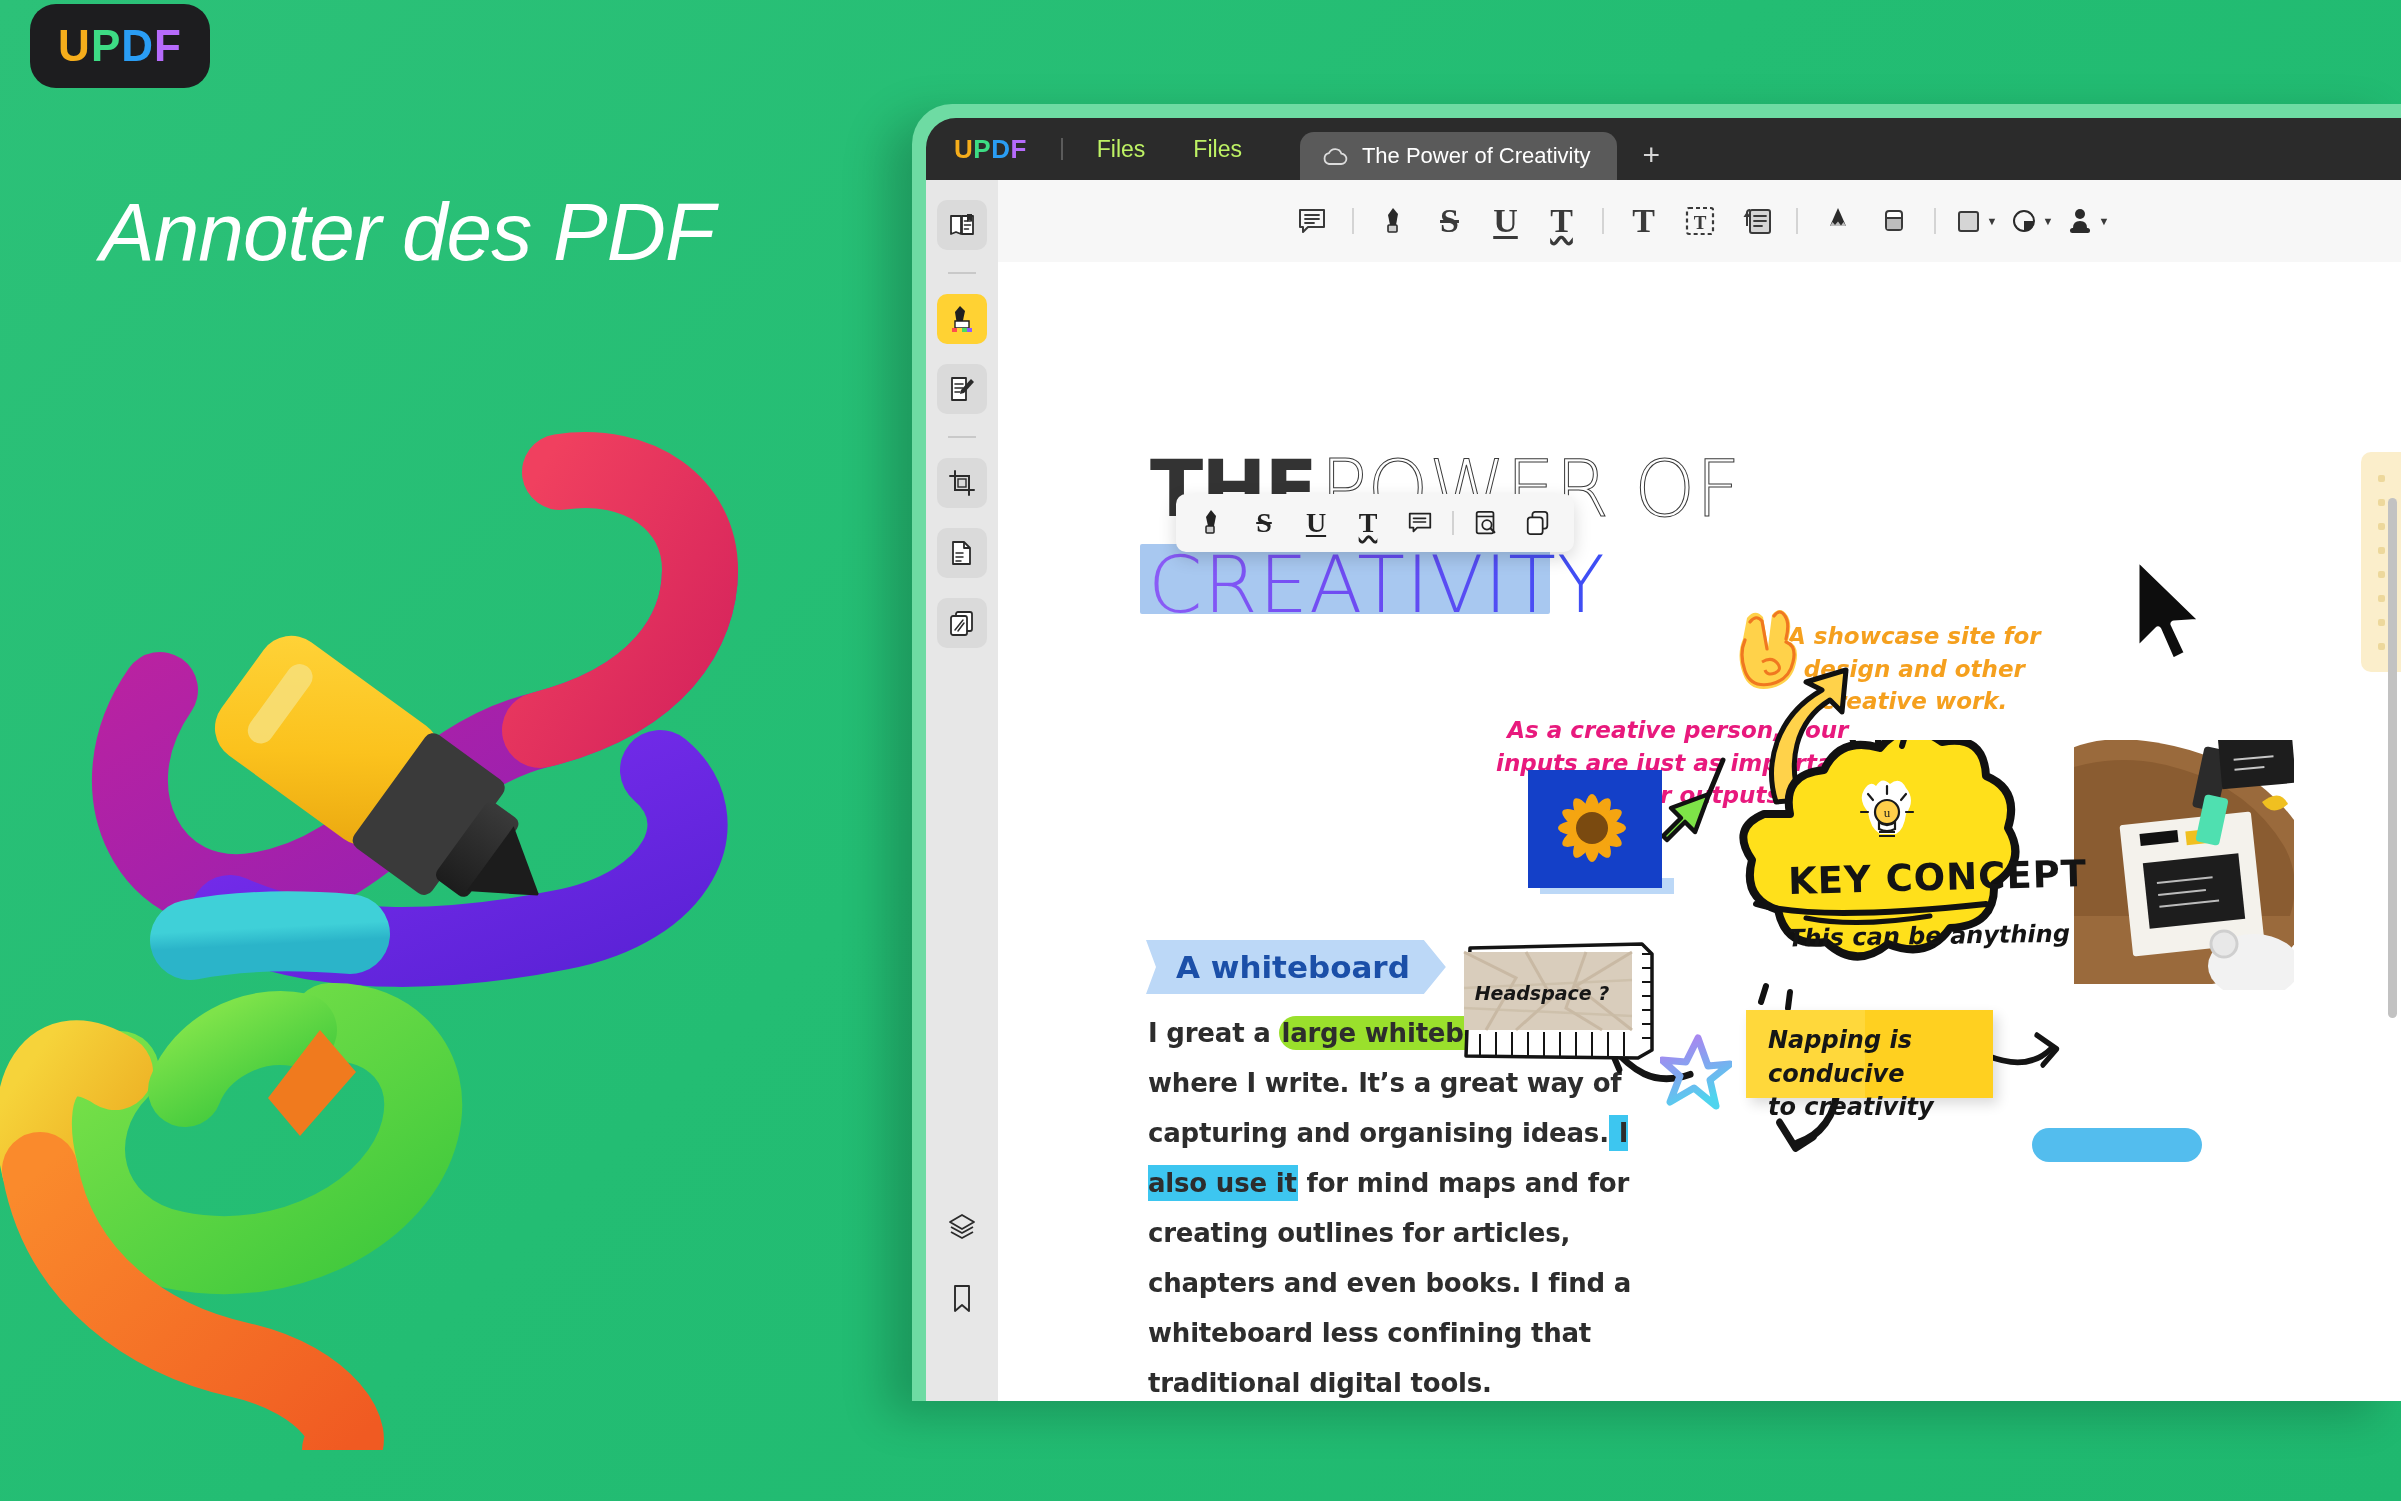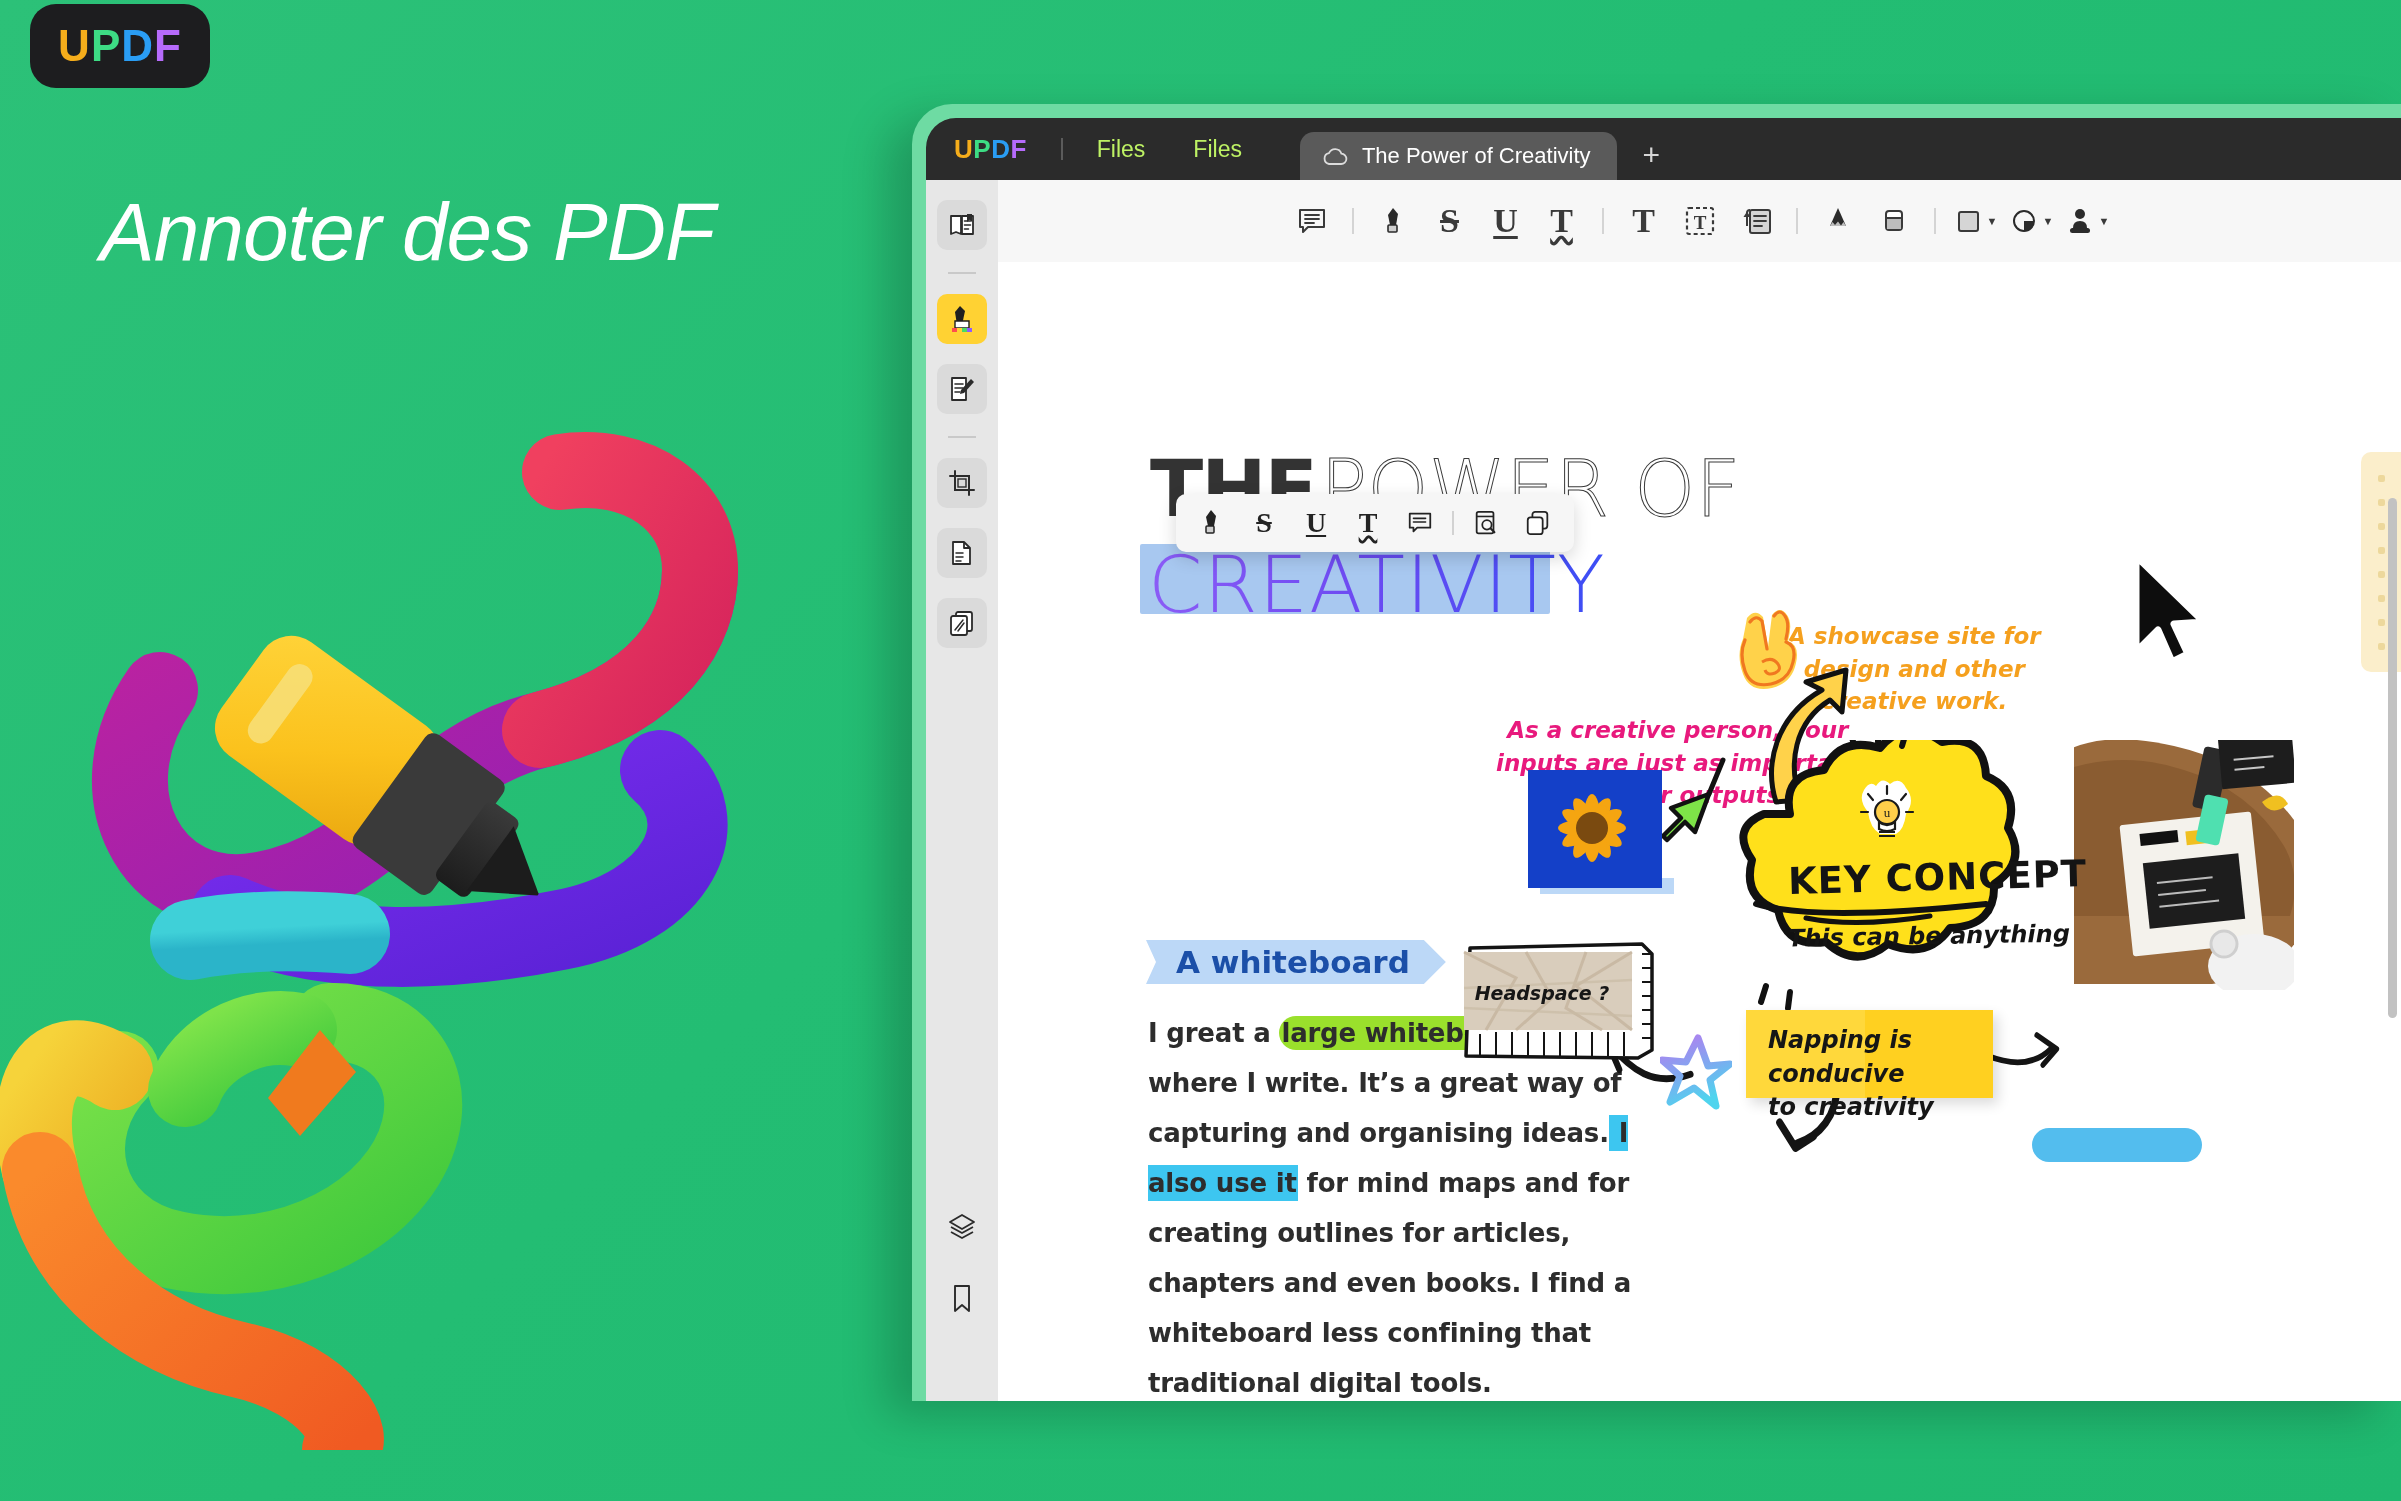--- a/index.html
+++ b/index.html
@@ -155,21 +155,21 @@
     display: flex; align-items: center; padding: 6px 10px; z-index: 6;
   }
   .ftb-btn { width: 52px; height: 46px; display: flex; align-items: center; justify-content: center; cursor: pointer; color: #232323; }
   .ftb-sep { width: 2px; height: 24px; background: #d2d2d2; margin: 0 6px; }
 
   
   #cursor { position: absolute; left: 1130px; top: 290px; z-index: 9; }
 
   
   .banner {
-    position: absolute; height: 44px; display: flex; align-items: center;
+    position: absolute; height: 54px; display: flex; align-items: center;
     padding-left: 30px; padding-right: 36px; white-space: nowrap;
     clip-path: polygon(0 0, calc(100% - 22px) 0, 100% 50%, calc(100% - 22px) 100%, 0 100%, 10px 50%);
     text-align: right;
   }
   #banner-whiteboard { left: 148px; top: 678px; background: #bcd8f7; }
   #banner-whiteboard span { font-family: "DejaVu Sans", sans-serif; font-size: 31px; font-weight: bold; color: #1b4fa8; }
 
   
   .para {
     position: absolute; font-family: "DejaVu Sans", sans-serif;

